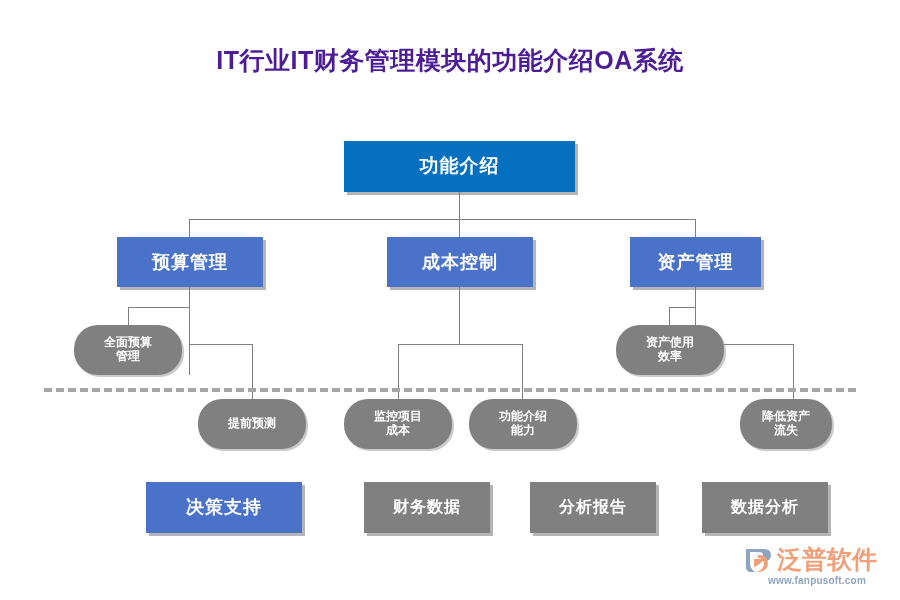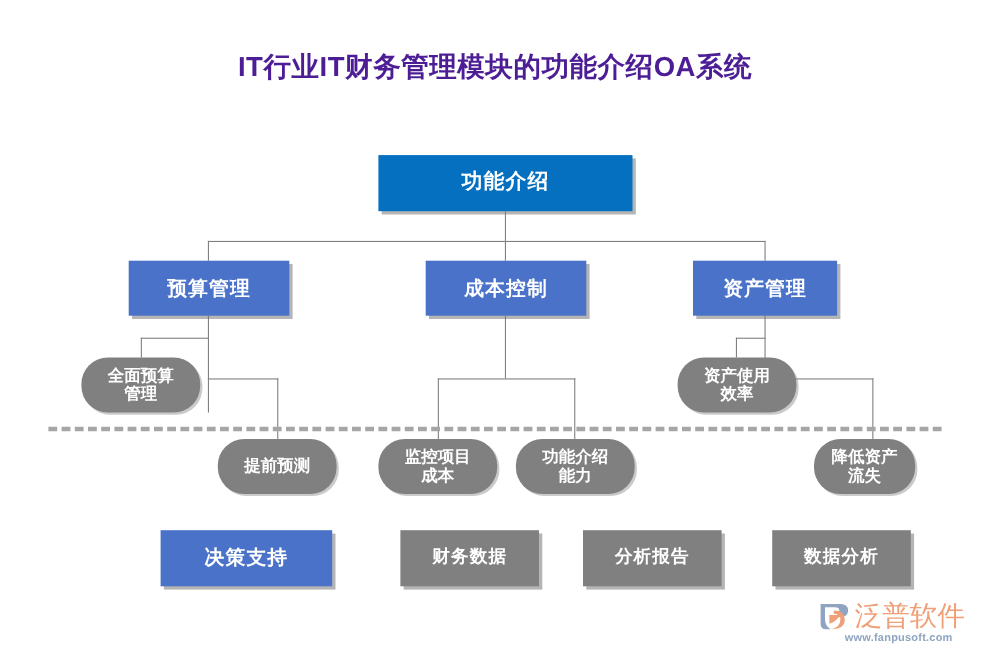--- a/index.html
+++ b/index.html
@@ -68,21 +68,21 @@
     font-size: 19px;
     letter-spacing: 1px;
   }
   .node.lvl2 {
     background: #4A72C8;
     font-size: 18px;
     letter-spacing: 1px;
   }
   .node.gray {
     background: #808080;
-    font-size: 15px;
+    font-size: 12px;
     box-shadow: 2px 2px 0 rgba(150,150,150,0.5);
     border-radius: 24px;
   }
   .node.blue-bottom {
     background: #4A72C8;
     font-size: 18px;
     letter-spacing: 1px;
   }
   .node.gray-bottom {
     background: #808080;
@@ -104,21 +104,21 @@
     height: 33px;
   }
   .logo-mark {
     width: 32px;
     height: 30px;
     margin-right: 3px;
     flex: 0 0 auto;
   }
   .logo-text {
     font-size: 25px;
-    font-weight: 400;
+    font-weight: 700;
     color: #F0A079;
     letter-spacing: 0px;
     white-space: nowrap;
   }
   .logo-url {
     font-size: 10px;
     font-weight: 700;
     color: #8FA4C0;
     text-align: center;
     width: 150px;

